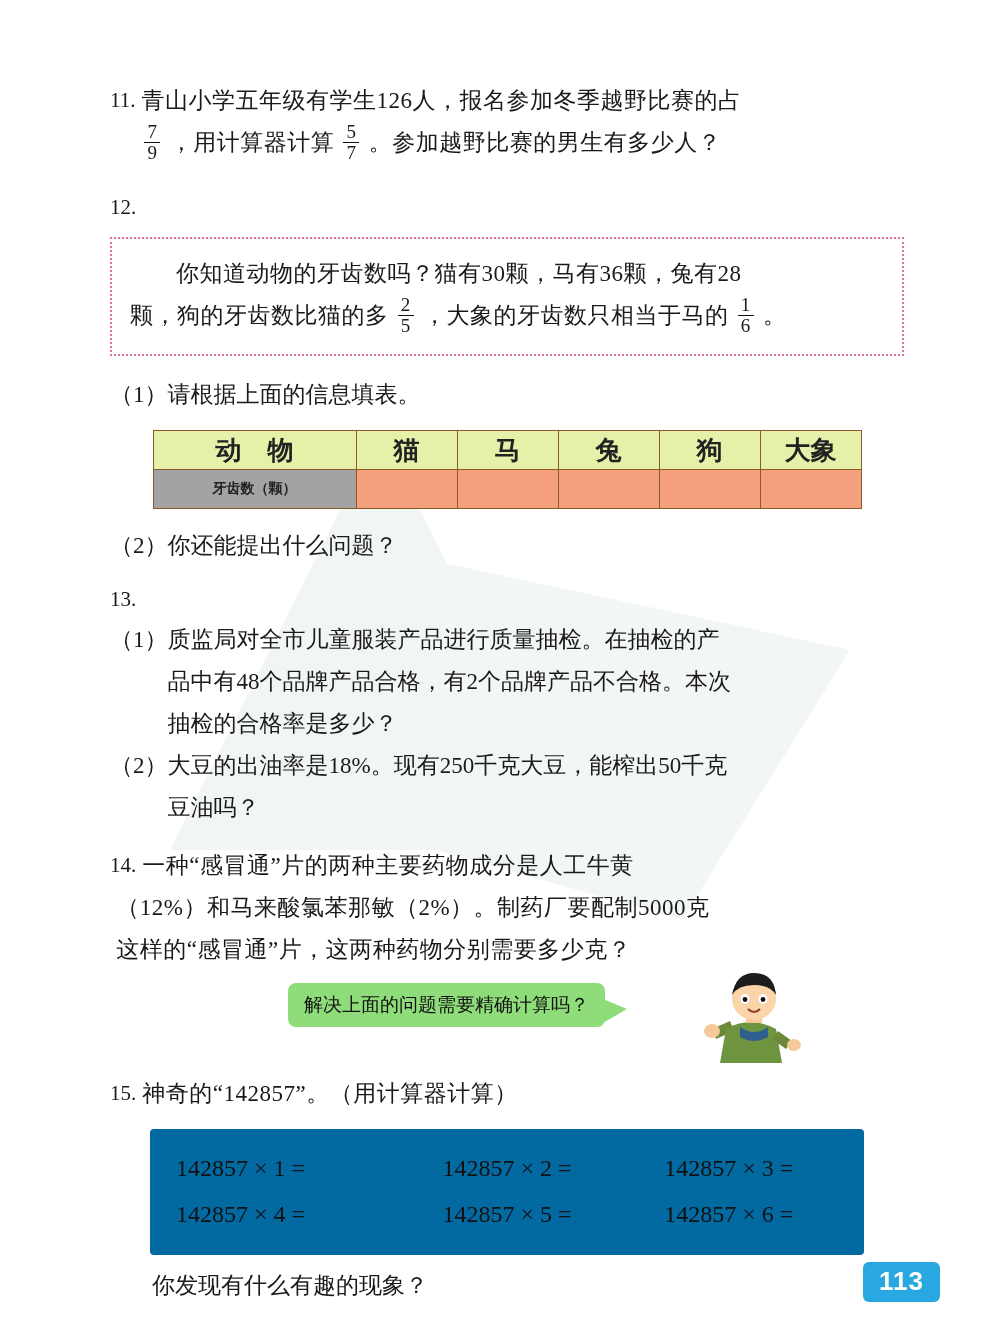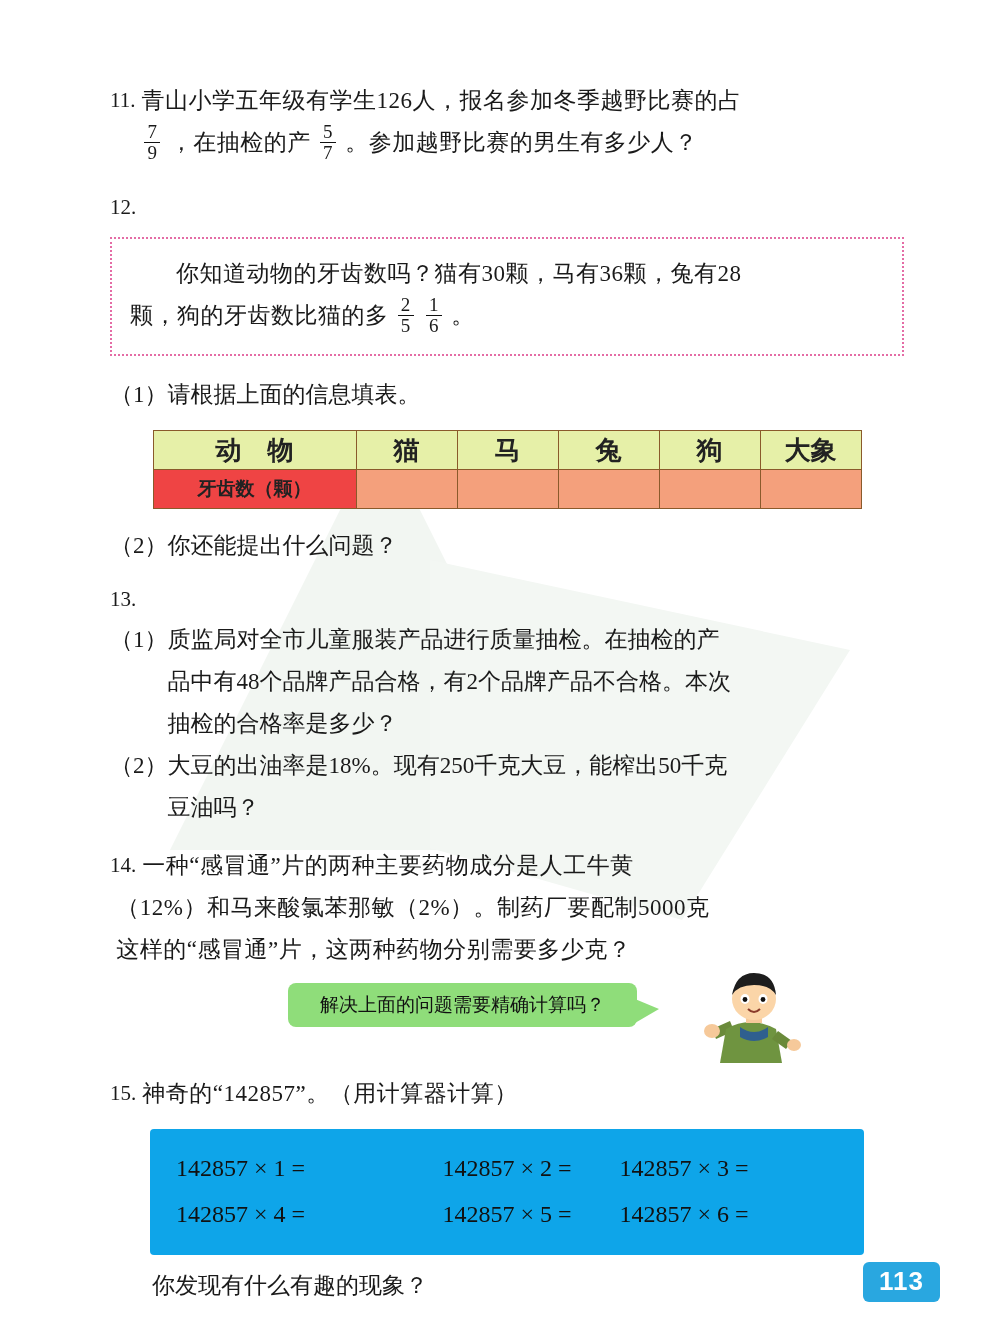--- a/index.html
+++ b/index.html
@@ -126,23 +126,23 @@
     background: #e6f0a8;
   }
   table.teeth tr.head td.first {
     background: #e6f0a8;
     width: 200px;
   }
   table.teeth tr.body td {
     background: #f4a07c;
   }
   table.teeth tr.body td.first {
-    background: #ef4444;
+    background: #a3a3a3;
     width: 200px;
-    font-size: 19px;
+    font-size: 14px;
   }
   table.teeth td.cell {
     width: 98px;
   }
 
   
   .sub {
     display: flex;
     align-items: flex-start;
     font-size: 23px;
@@ -160,21 +160,21 @@
     position: relative;
     height: 90px;
     margin-top: 6px;
   }
   .bubble {
     position: absolute;
     left: 178px;
     top: 6px;
     background: #8fdd7a;
     border-radius: 8px;
-    padding: 9px 32px;
+    padding: 9px 16px;
     font-size: 19px;
     color: #111;
     font-family: "Liberation Sans", sans-serif;
   }
   .bubble:after {
     content: "";
     position: absolute;
     right: -22px;
     top: 16px;
     border-top: 10px solid transparent;
@@ -184,41 +184,41 @@
   .boy {
     position: absolute;
     left: 590px;
     top: -10px;
     width: 110px;
     height: 100px;
   }
 
   
   .pink-box {
-    background: #0ea5e9;
+    background: #0369a1;
     margin: 14px 40px 10px 40px;
     padding: 16px 26px 18px 26px;
     border-radius: 4px;
   }
   .pink-row {
     display: flex;
     justify-content: space-between;
     font-size: 24px;
     font-family: "Liberation Serif", serif;
     color: #111;
     line-height: 46px;
   }
   .pink-row span {
     flex: 0 0 33%;
   }
   .pink-row span:nth-child(2) {
     text-align: center;
   }
   .pink-row span:nth-child(3) {
-    text-align: left;
+    text-align: center;
   }
 
   .closing {
     font-size: 23px;
     line-height: 42px;
     margin-left: 42px;
     margin-top: 6px;
   }
 
   
@@ -251,21 +251,21 @@
       <div class="prob-num">11.</div>
       <div class="prob-body">
         <div class="line">
           <span>青山小学五年级有学生126人，报名参加冬季越野比赛的占</span>
         </div>
         <div class="line">
           <span class="frac">
             <span class="num">7</span>
             <span class="den">9</span>
           </span>
-          <span>，在抽检的产</span>
+          <span>，用计算器计算</span>
           <span class="frac">
             <span class="num">5</span>
             <span class="den">7</span>
           </span>
           <span>。参加越野比赛的男生有多少人？</span>
         </div>
       </div>
     </div>
   </div>
 
@@ -276,20 +276,21 @@
     </div>
 
     <div class="dotted-box">
       <div class="line">你知道动物的牙齿数吗？猫有30颗，马有36颗，兔有28</div>
       <div class="line">
         <span>颗，狗的牙齿数比猫的多</span>
         <span class="frac">
           <span class="num">2</span>
           <span class="den">5</span>
         </span>
+        <span>，大象的牙齿数只相当于马的</span>
         <span class="frac">
           <span class="num">1</span>
           <span class="den">6</span>
         </span>
         <span>。</span>
       </div>
     </div>
 
     <div class="sub">
       <span class="label">（1）</span>

